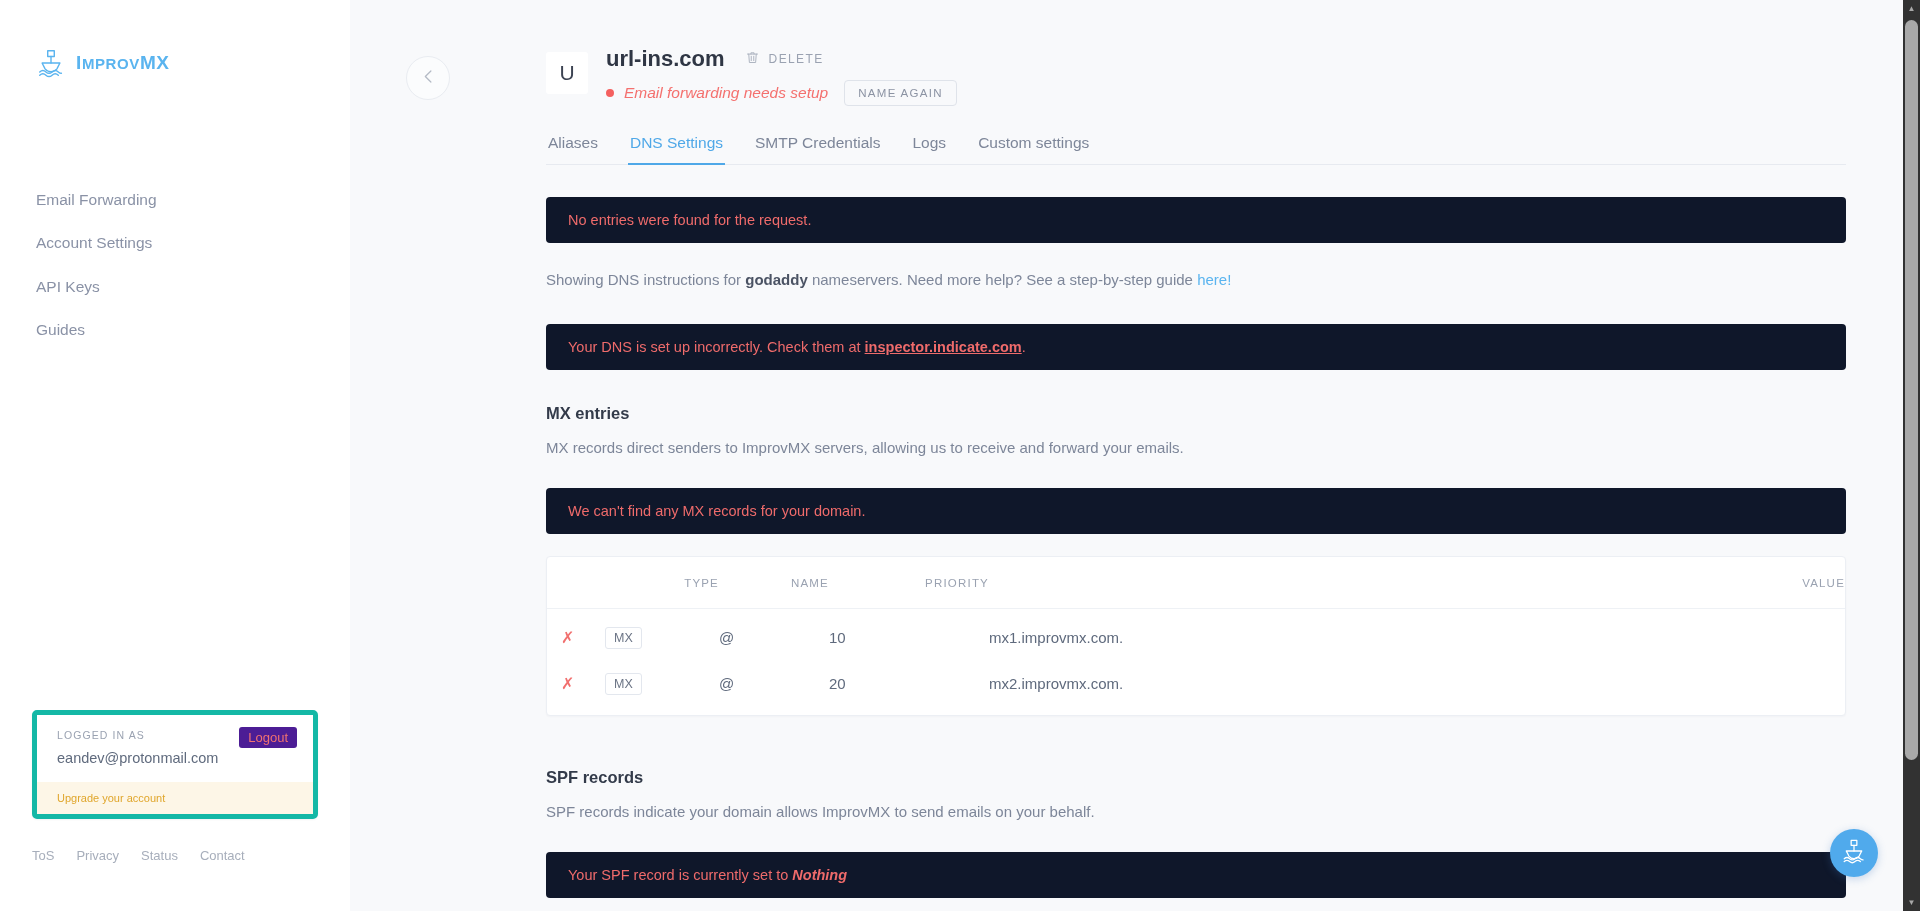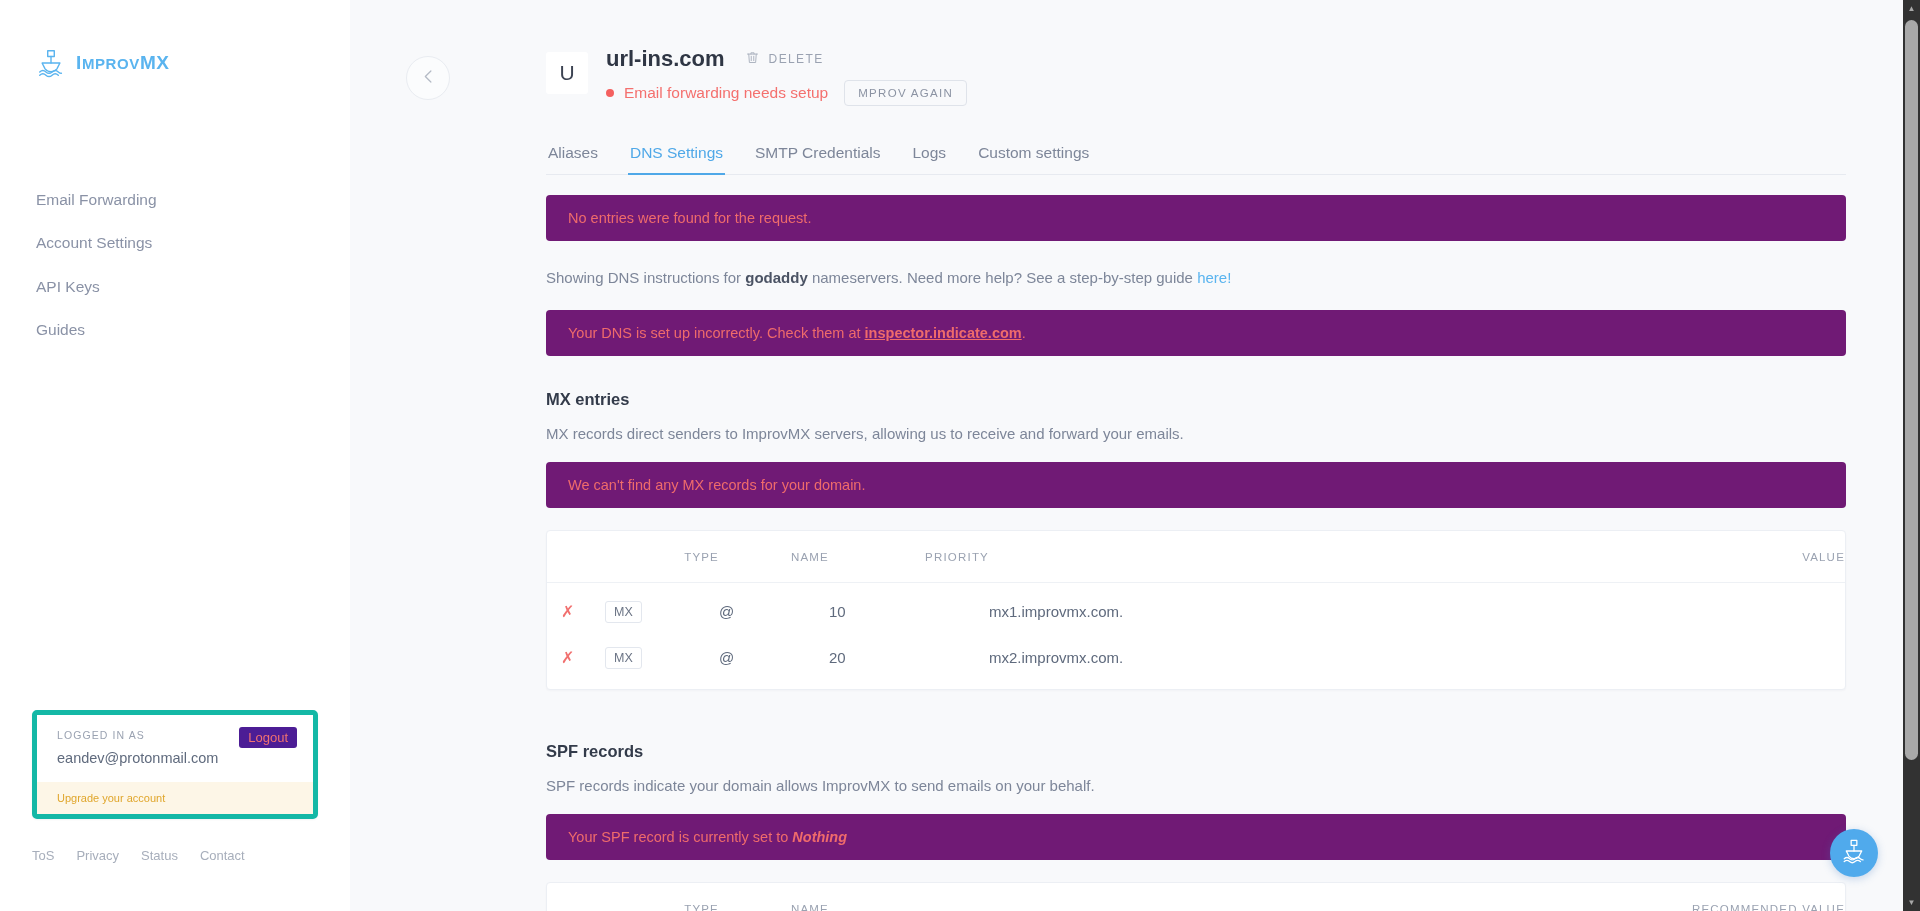--- a/index.html
+++ b/index.html
@@ -85,41 +85,41 @@
   .title-block { display: flex; flex-direction: column; gap: 8px; }
   .title-line { display: flex; align-items: center; gap: 14px; }
   .domain-title { font-size: 22px; font-weight: 700; color: #2f3644; }
   .delete-btn {
     display: flex; align-items: center; gap: 9px; cursor: pointer;
     color: #9aa2b1; font-size: 12px; letter-spacing: 1.4px; font-weight: 500;
     margin-left: 6px;
   }
   .status-line { display: flex; align-items: center; gap: 10px; }
   .status-dot { width: 8px; height: 8px; border-radius: 50%; background: #f4605f; }
-  .status-text { color: #f4706e; font-size: 15.5px; }
+  .status-text { color: #f4706e; font-size: 15.5px; font-style: italic; }
   .check-again {
     border: 1px solid #dfe3ea; background: transparent; border-radius: 4px;
     padding: 6px 13px; font-size: 11.5px; letter-spacing: 1.3px;
     color: #8b93a3; cursor: pointer; margin-left: 6px;
     font-family: "Liberation Sans", sans-serif;
   }
 
   .tabs {
-    display: flex; gap: 28px; margin-top: 38px;
+    display: flex; gap: 28px; margin-top: 28px;
     border-bottom: 1px solid #e7eaf0; padding-bottom: 0;
   }
   .tab {
     font-size: 15.5px; color: #7d8699; padding: 0 2px 11px 2px;
     cursor: pointer; border-bottom: 2px solid transparent; margin-bottom: -1px;
   }
   .tab.active { color: #4fa8e8; border-bottom-color: #4fa8e8; }
 
   .alert {
-    background: #701a75; color: #ef6b6b; border-radius: 4px;
-    padding: 15px 22px; font-size: 14.5px; margin-top: 20px;
+    background: #0f172a; color: #ef6b6b; border-radius: 4px;
+    padding: 15px 22px; font-size: 14.5px; margin-top: 32px;
   }
   .alert a { color: #ef6b6b; font-weight: 700; text-decoration: underline; }
 
   .note {
     font-size: 15px; color: #7d8699; margin-top: 26px; line-height: 1.5;
   }
   .note b { color: #4b5364; font-weight: 700; }
   .note a { color: #5ab4ef; text-decoration: none; cursor: pointer; }
 
   .section-title {
@@ -248,21 +248,21 @@
                   <path d="M6 6.5 l1 13.5 h10 l1 -13.5"></path>
                   <path d="M10 10 v7 M14 10 v7"></path>
                 </svg>
               </span>
               <span>DELETE</span>
             </span>
           </div>
           <div class="status-line">
             <span class="status-dot"></span>
             <span class="status-text">Email forwarding needs setup</span>
-            <button class="check-again">MPROV AGAIN</button>
+            <button class="check-again">NAME AGAIN</button>
           </div>
         </div>
       </div>
 
       <div class="tabs">
         <div class="tab">Aliases</div>
         <div class="tab active">DNS Settings</div>
         <div class="tab">SMTP Credentials</div>
         <div class="tab">Logs</div>
         <div class="tab">Custom settings</div>

